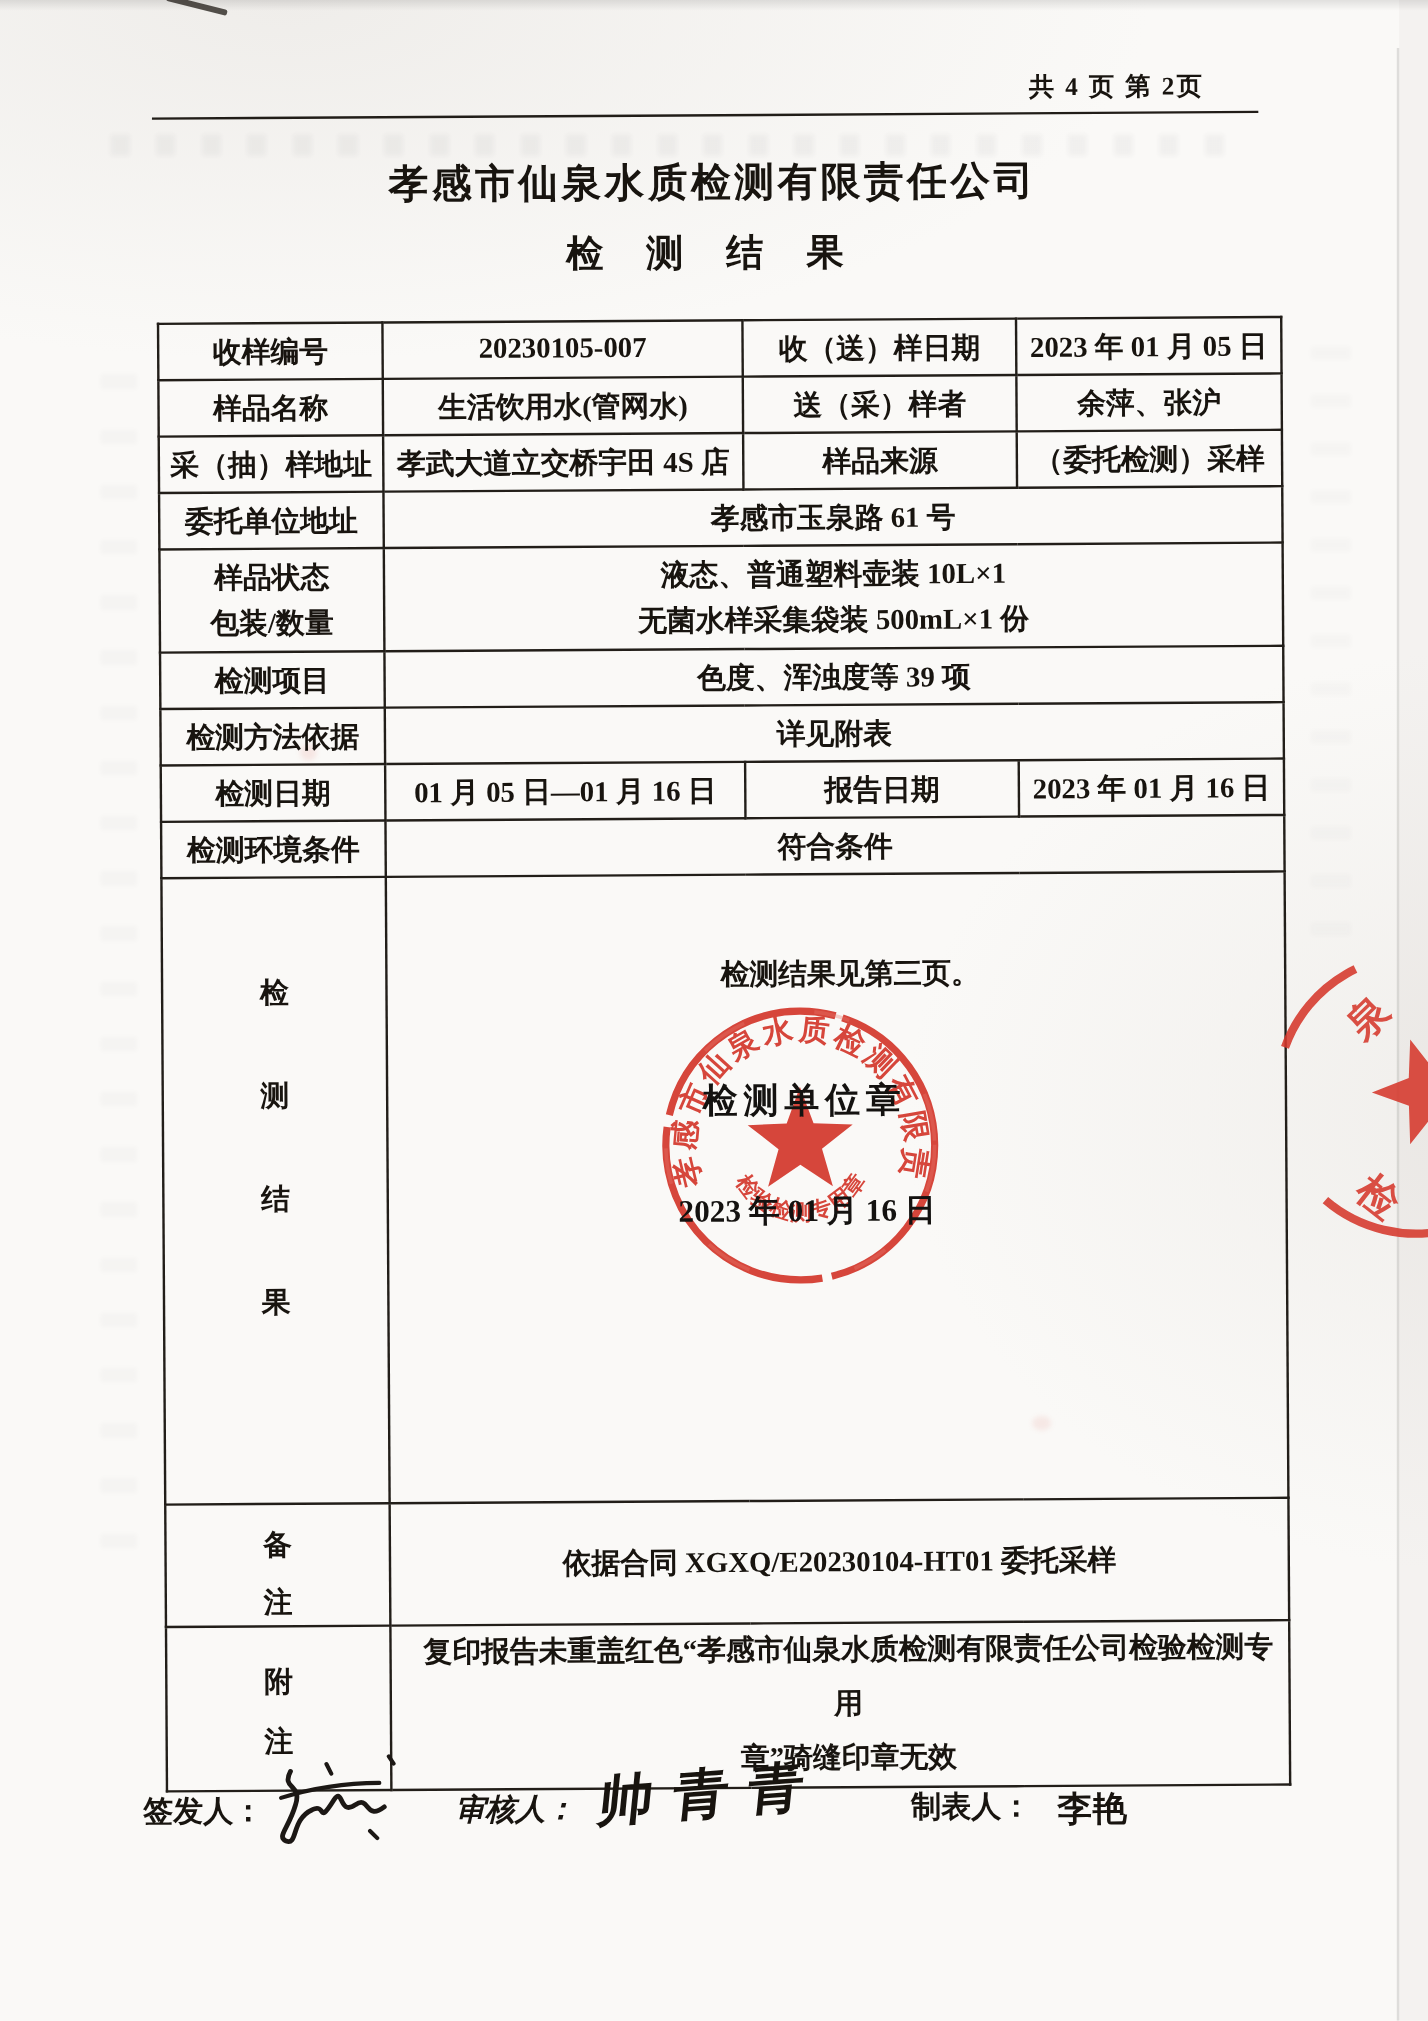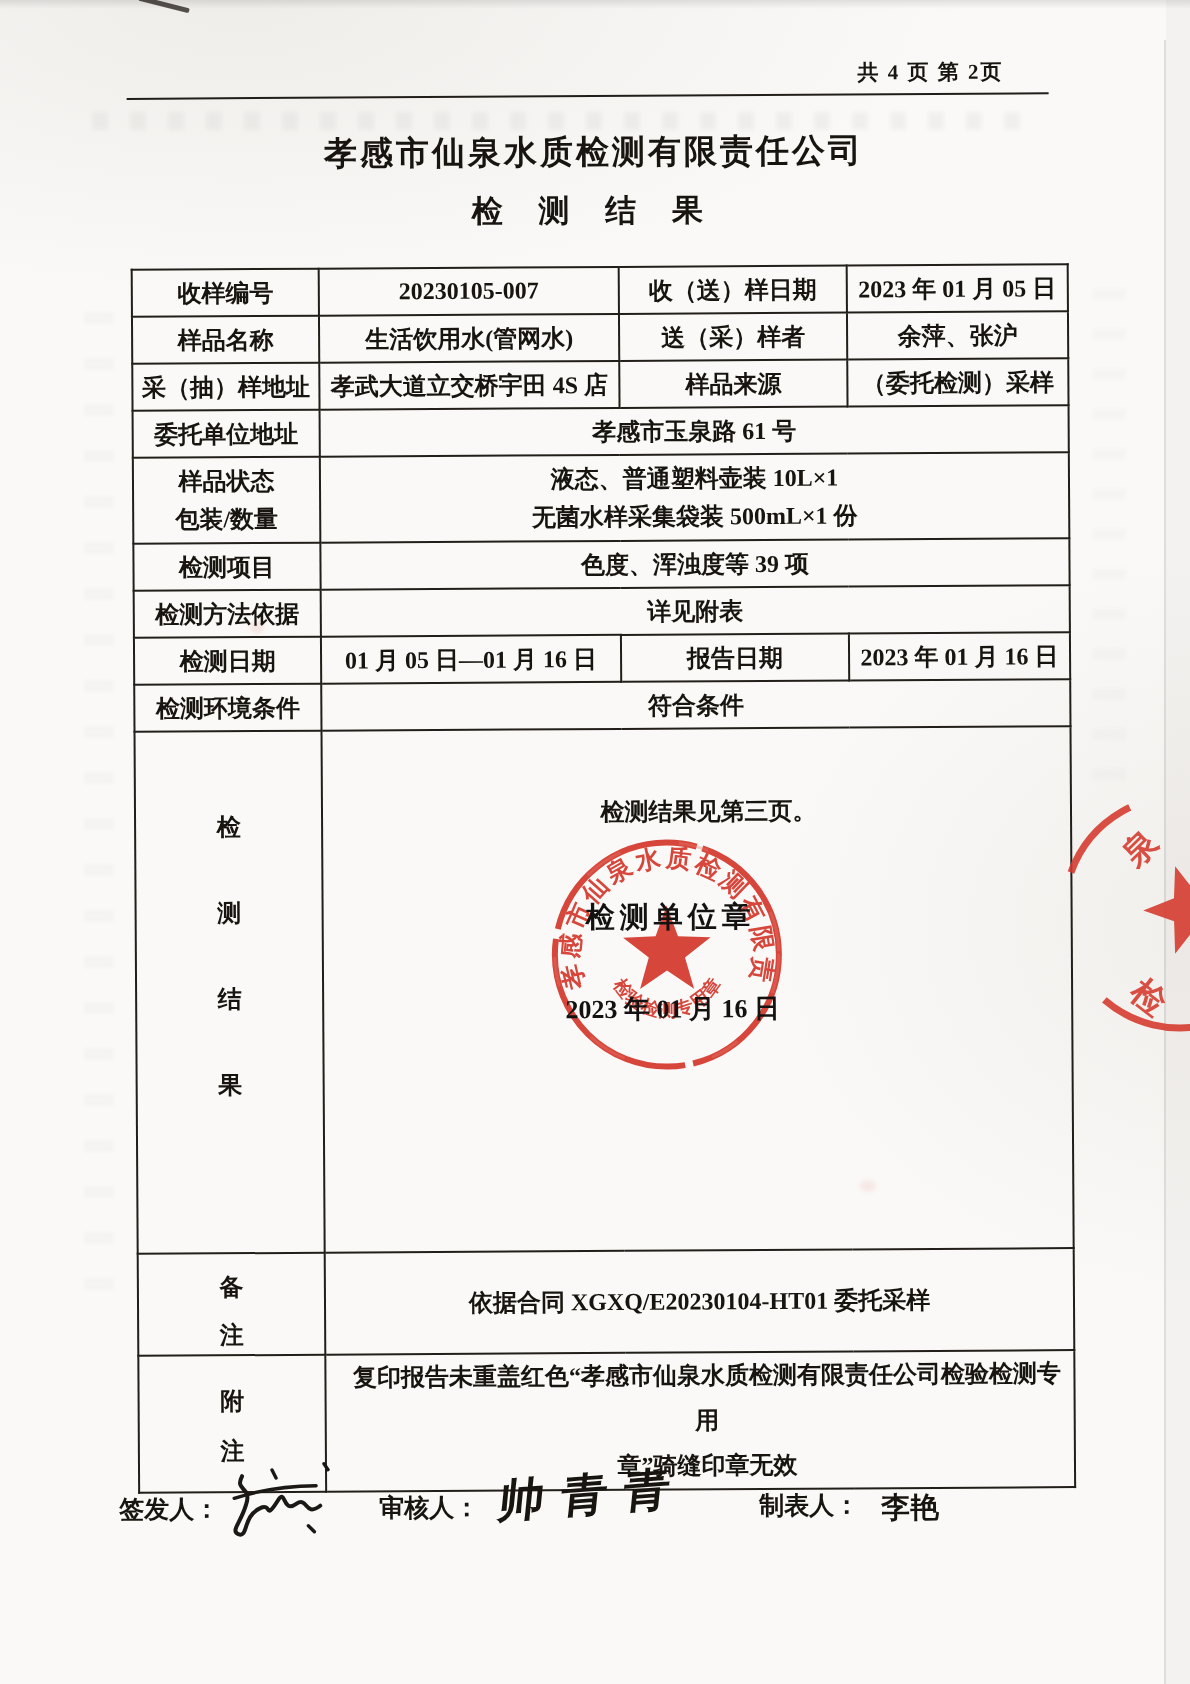--- a/index.html
+++ b/index.html
@@ -71,21 +71,21 @@
     font-size:26px;font-weight:600;color:#141210;}
 
   
   .edge-stamp{position:absolute;left:1040px;top:772px;width:280px;height:280px;opacity:.88;}
 
   
   .footer{position:absolute;left:0;top:1462px;width:1190px;height:110px;}
   .footer .lbl{position:absolute;font-size:25px;font-weight:bold;top:28px;}
   .lbl-issuer{left:112px;}
   .sig-issuer{position:absolute;left:205px;top:-8px;}
-  .lbl-reviewer{left:372px;}
+  .lbl-reviewer{left:372px;font-style:italic;}
   .sig-reviewer{position:absolute;left:492px;top:2px;font-size:46px;font-weight:600;
     letter-spacing:16px;transform:skewX(-10deg) rotate(-4deg);white-space:nowrap;}
   .lbl-preparer{left:752px;}
   .name-preparer{position:absolute;left:874px;top:28px;font-size:29px;font-weight:bold;}
 </style>
 </head>
 <body>
 
 <div class="page">
 

